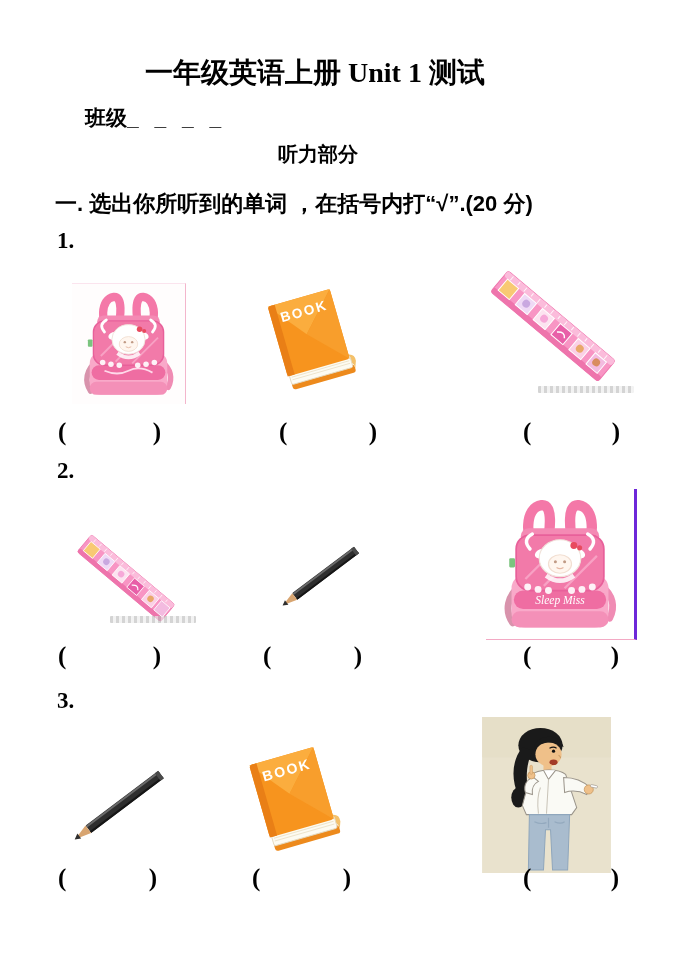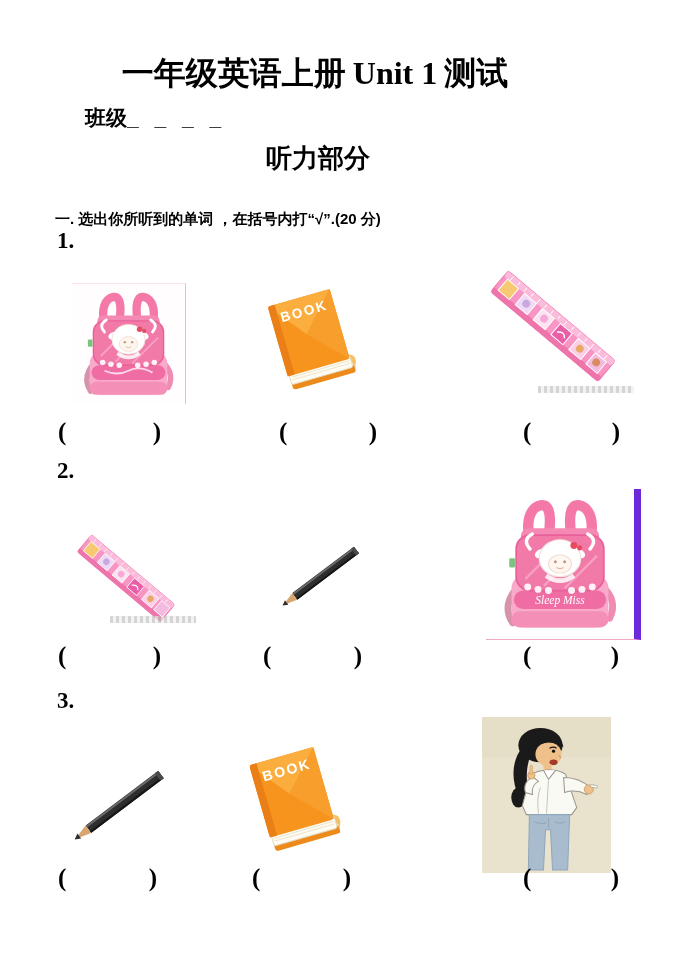--- a/index.html
+++ b/index.html
@@ -3,55 +3,55 @@
 <meta charset="utf-8">
 <style>
   html,body{margin:0;padding:0;background:#ffffff;}
   .page{
     position:relative;width:687px;height:971px;background:#ffffff;
     font-family:"Liberation Sans",sans-serif;color:#000;overflow:hidden;
   }
   
   .title{
     position:absolute;top:54px;left:0;width:630px;text-align:center;
-    font-weight:bold;font-size:32px;line-height:38px;white-space:nowrap;
+    font-weight:bold;font-size:28px;line-height:38px;white-space:nowrap;
   }
   .title .cn{font-family:"Liberation Sans",sans-serif;}
   .title .en{font-family:"Liberation Serif",serif;margin:0 7px;}
   .info-row{position:absolute;top:104px;left:0;width:687px;height:34px;
     font-size:21px;font-weight:bold;}
   .field{position:absolute;top:0;white-space:nowrap;}
   .field-class{left:85px;}
   .field-name{left:285px;}
   .field-id{left:458px;}
   .fblank{letter-spacing:2px;}
   .fblank.seg{word-spacing:6px;}
   .section-title{
     position:absolute;top:141px;left:0;width:636px;text-align:center;
-    font-size:26px;font-weight:bold;
+    font-size:20px;font-weight:bold;
   }
   .instruction{
     position:absolute;top:189px;left:55px;width:600px;
-    font-size:15px;font-weight:bold;white-space:nowrap;margin-top:21px;
+    font-size:22px;font-weight:bold;white-space:nowrap;
   }
   
   .qnum{
     position:absolute;left:57px;font-family:"Liberation Serif",serif;
     font-weight:bold;font-size:23px;
   }
   #qnum1{top:228px;} #qnum2{top:458px;} #qnum3{top:688px;}
   
   .img{position:absolute;}
   .img svg{display:block;width:100%;height:100%;}
   #q1-bag   {left:72px; top:283px; width:113px;height:120px;border-right:1px solid #F3B6CC;border-top:1px solid #FBE4EE;background:#FFFDFD;}
   #q1-book  {left:252px;top:286px; width:120px;height:118px;}
   #q1-ruler {left:474px;top:264px; width:158px;height:136px;}
   #q2-ruler {left:62px; top:522px; width:128px;height:122px;}
   #q2-pencil{left:264px;top:532px; width:112px;height:92px;}
-  #q2-bag   {left:486px;top:489px; width:148px;height:150px;border-right:7px solid #6d28d9;border-bottom:1px solid #F3A9C4;background:#FFFFFF;}
+  #q2-bag   {left:486px;top:489px; width:148px;height:150px;border-right:3px solid #6d28d9;border-bottom:1px solid #F3A9C4;background:#FFFFFF;}
   #q3-pencil{left:58px; top:754px; width:124px;height:104px;}
   #q3-book  {left:234px;top:736px; width:122px;height:138px;}
   #q3-girl  {left:482px;top:717px; width:129px;height:156px;}
   
   .wm{position:absolute;height:7px;opacity:.65;border-radius:1px;
     background:repeating-linear-gradient(90deg,#bdbdbd 0 3px,#ececec 3px 6px);}
   #wm1{left:538px;top:386px;width:96px;}
   #wm2{left:110px;top:616px;width:86px;}
   
   .pcell{

